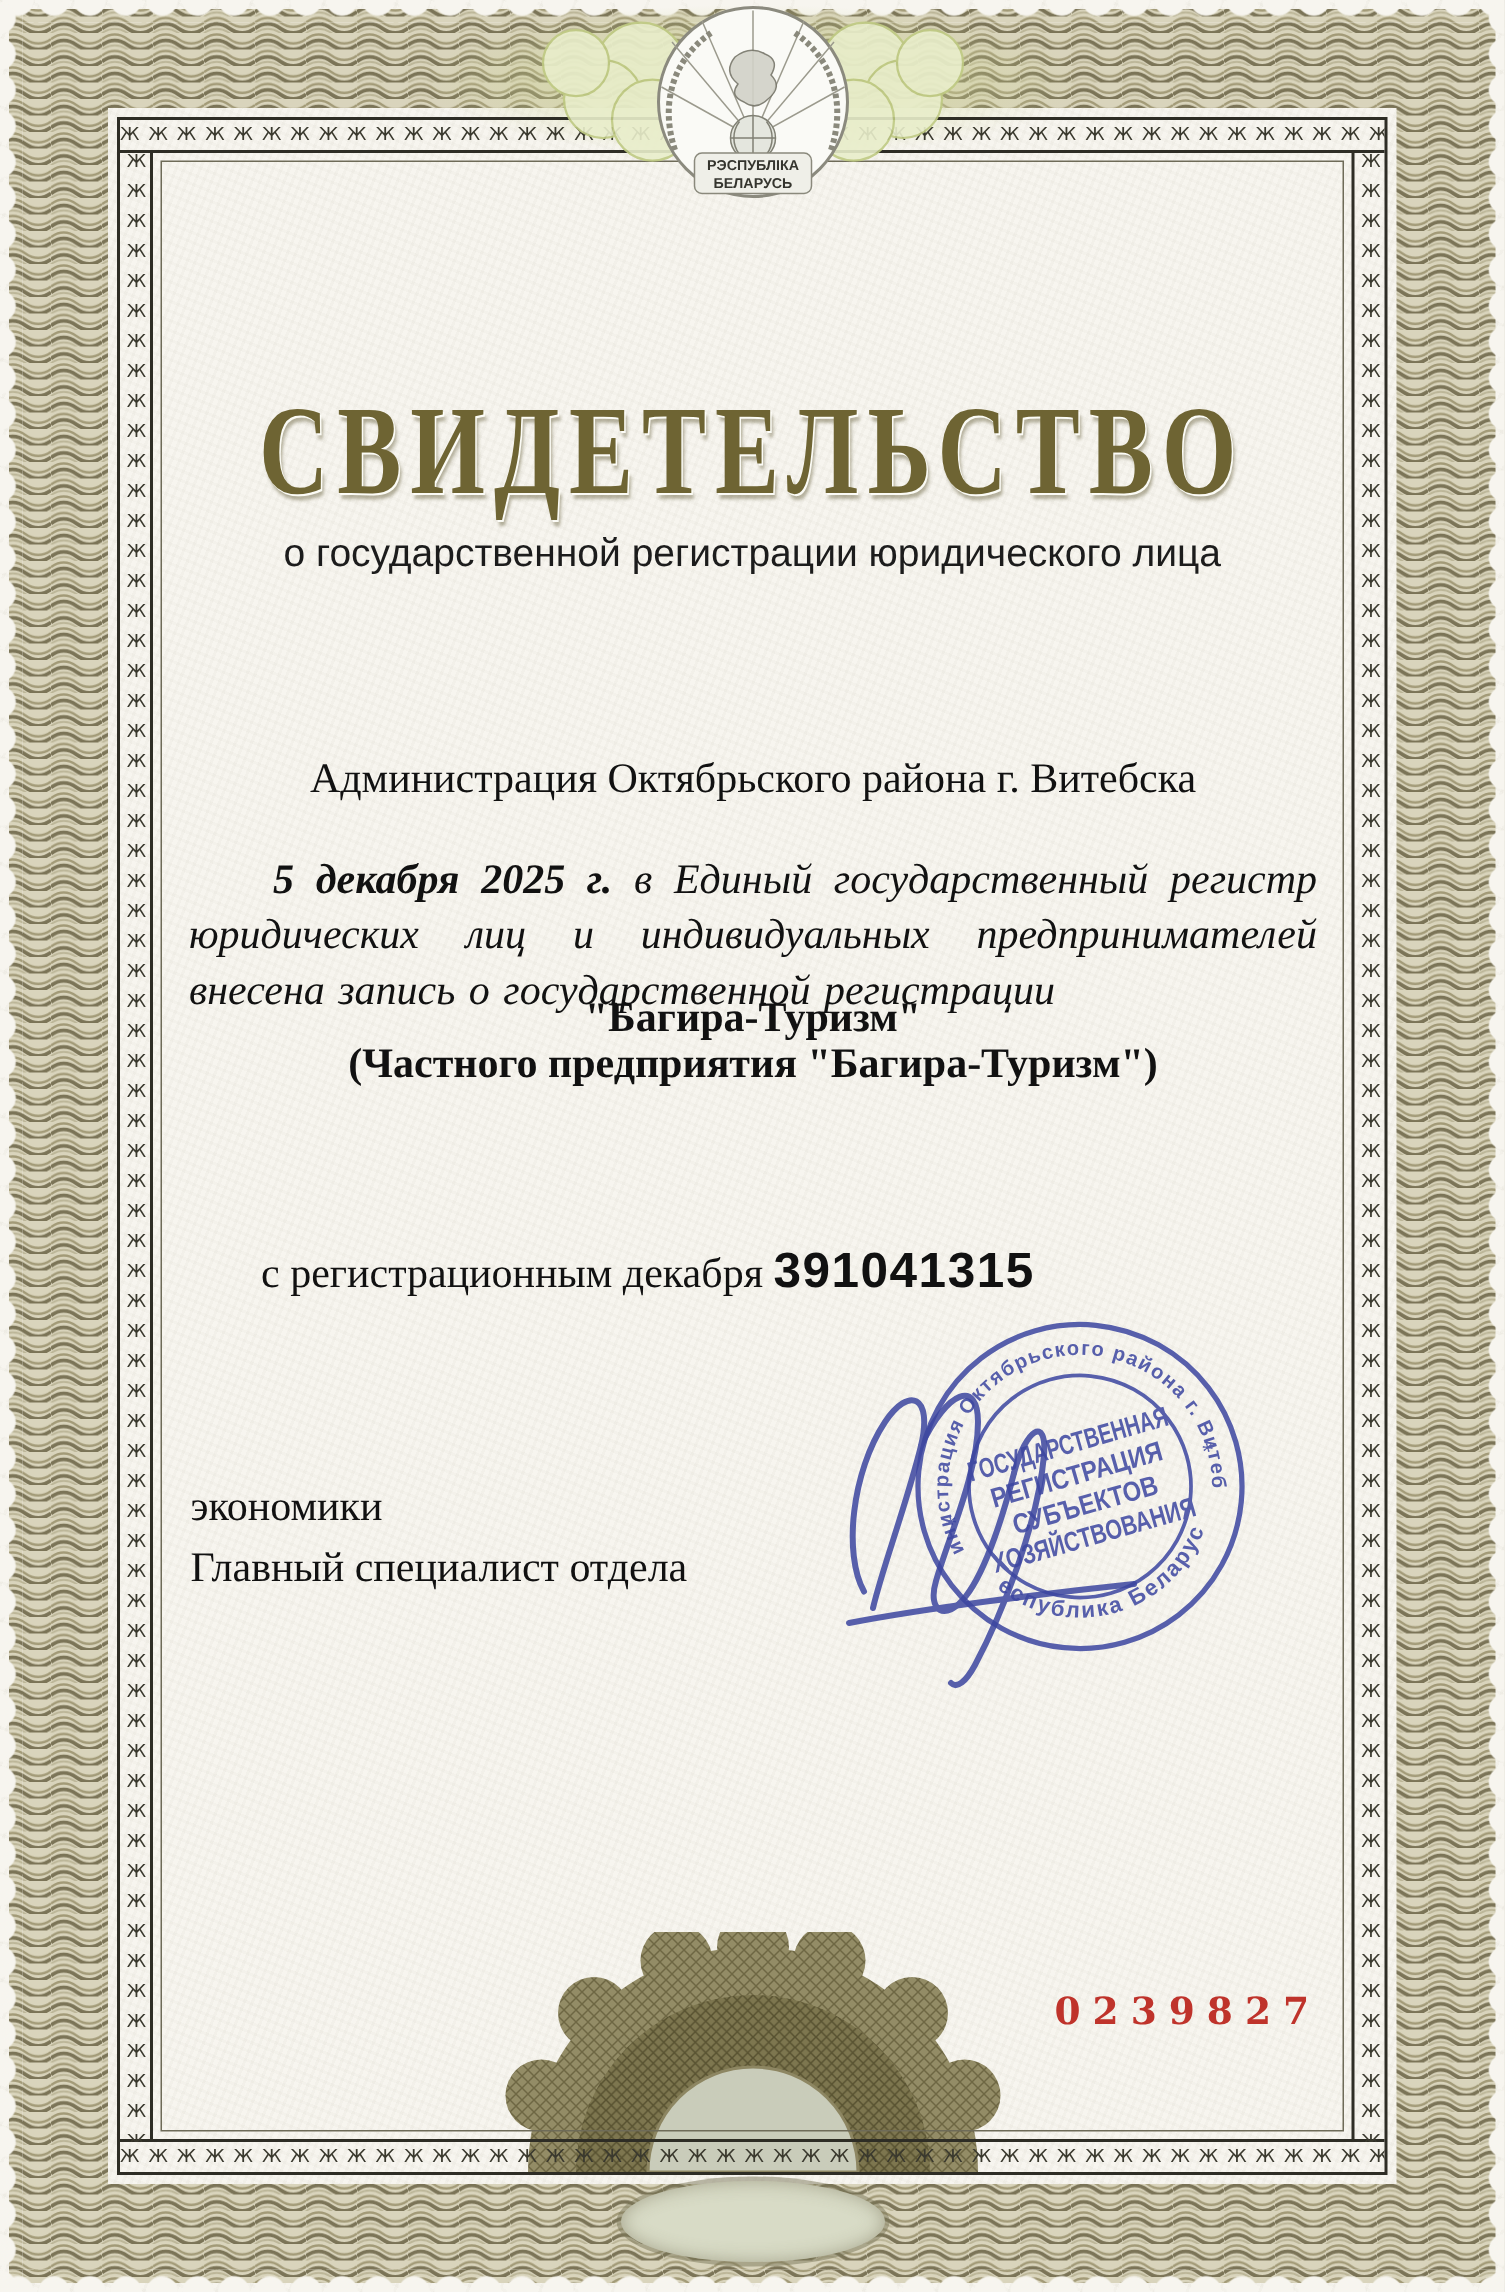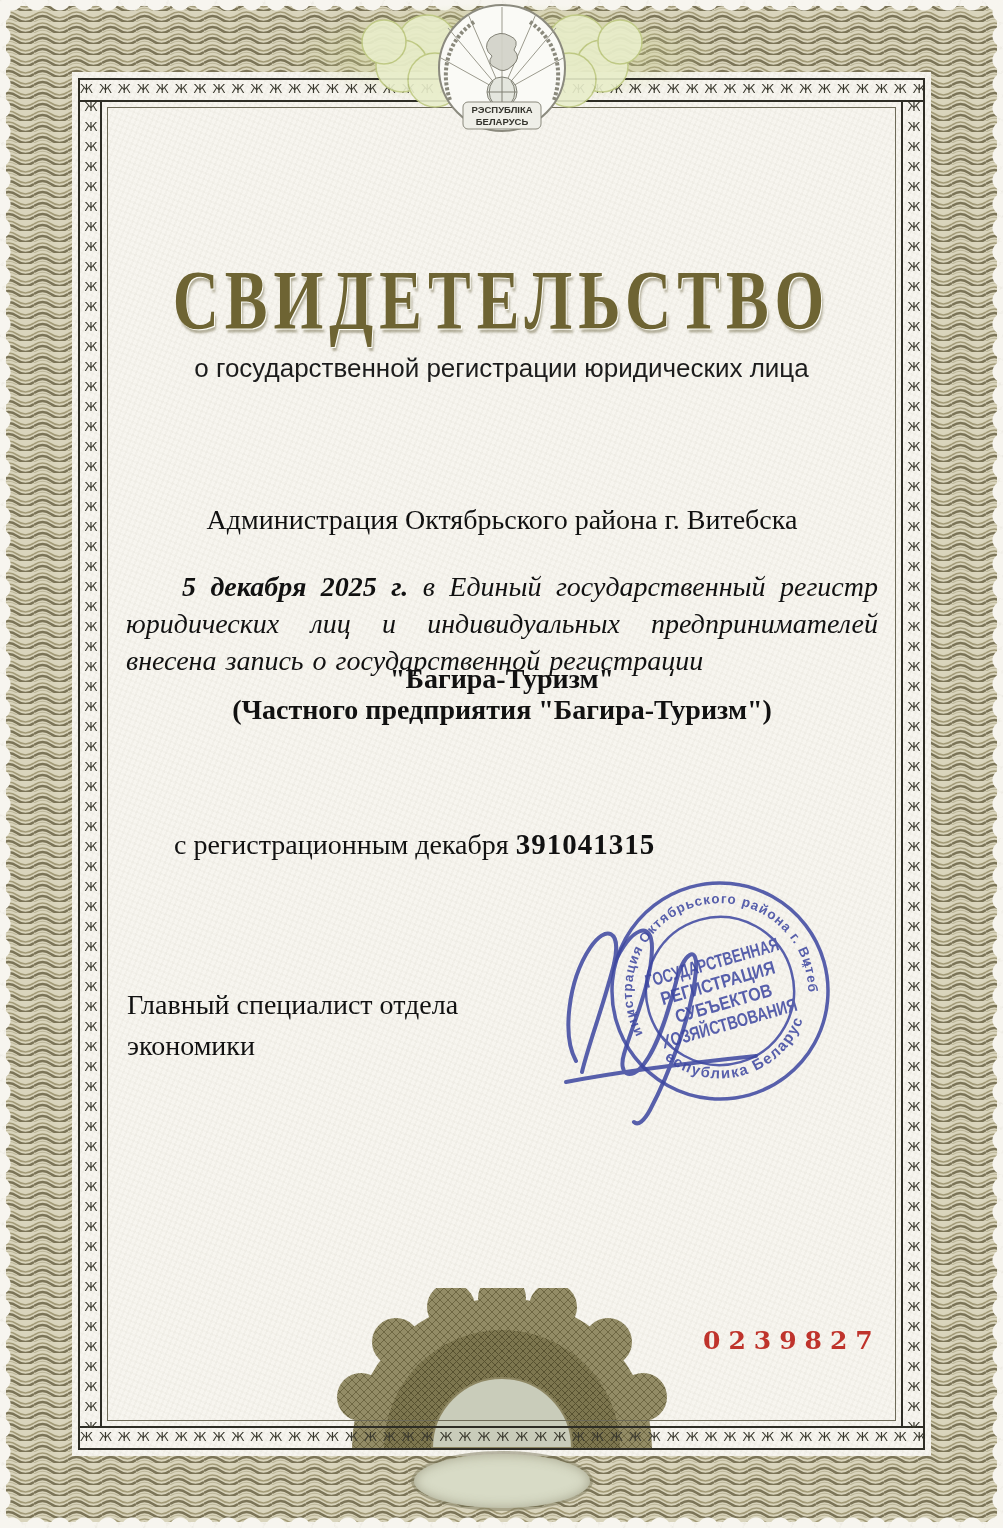--- a/index.html
+++ b/index.html
@@ -55,21 +55,21 @@
     font-family:"Liberation Sans",sans-serif;font-size:26px;color:#1c1c1c;}
 
   .line-authority{position:absolute;top:504px;left:126px;width:752px;text-align:center;
     font-size:28px;z-index:6;}
   .para{position:absolute;top:540px;left:126px;width:752px;font-size:28px;line-height:37px;
     text-align:justify;text-indent:56px;word-spacing:2px;z-index:6;font-style:italic;}
   .company{position:absolute;top:663px;left:126px;width:752px;text-align:center;
     font-weight:bold;font-size:28px;line-height:31px;z-index:6;}
   .regline{position:absolute;top:828px;left:126px;width:752px;font-size:28px;
     text-indent:48px;z-index:6;}
-  .regline .num{font-family:Liberation Serif, serif;font-weight:bold;font-size:29px;letter-spacing:1px;}
+  .regline .num{font-family:Liberation Sans, sans-serif;font-weight:bold;font-size:33px;letter-spacing:1px;}
 
   .position-block{position:absolute;top:984px;left:127px;font-size:28px;line-height:41px;z-index:6;}
   .stamp-svg{position:absolute;left:585px;top:856px;z-index:7;opacity:.92;}
   .sig-svg{position:absolute;left:548px;top:886px;z-index:7;}
   .name{position:absolute;top:1020px;left:731px;font-size:34px;color:#141414;z-index:8;}
 
   .serial{position:absolute;top:1326px;left:703px;z-index:6;
     font-family:"DejaVu Serif",serif;font-weight:bold;font-size:25px;
     letter-spacing:8px;color:#bf332b;}
 </style>
@@ -156,35 +156,35 @@
     <path d="M128,100 C118,70 126,40 152,22" stroke="#8a897c" stroke-width="4" stroke-dasharray="3,2" fill="none"></path>
     <path d="M232,100 C242,70 234,40 208,22" stroke="#8a897c" stroke-width="4" stroke-dasharray="3,2" fill="none"></path>
     <rect x="141" y="102" width="78" height="27" rx="5" fill="#efefe8" stroke="#8a897c"></rect>
     <text x="180" y="113" text-anchor="middle" font-family="Liberation Sans" font-size="9.5" font-weight="bold" fill="#35352e">РЭСПУБЛІКА</text>
     <text x="180" y="125" text-anchor="middle" font-family="Liberation Sans" font-size="9.5" font-weight="bold" fill="#35352e">БЕЛАРУСЬ</text>
   </svg>
 
   <div class="title">
     <span>СВИДЕТЕЛЬСТВО</span>
   </div>
-  <div class="subtitle">о государственной регистрации юридических лица</div>
+  <div class="subtitle">о государственной регистрации юридического лица</div>
 
   <div class="line-authority">Администрация Октябрьского района г. Витебска</div>
   <p class="para"><b>5 декабря 2025 г.</b><span> в Единый государственный регистр юридических лиц и индивидуальных предпринимателей внесена запись о государственной регистрации</span></p>
 
   <div class="company">
     <div>"Багира-Туризм"</div>
     <div>(Частного предприятия "Багира-Туризм")</div>
   </div>
 
   <div class="regline"><span>с регистрационным декабря </span><span class="num">391041315</span></div>
 
   <div class="position-block">
+    <div>экономики</div>
     <div>Главный специалист отдела</div>
-    <div>экономики</div>
   </div>
 
   <svg class="stamp-svg" width="270" height="270" viewBox="0 0 270 270">
     <defs>
       <path id="arcTop" d="M 50,158 A 88,88 0 1 1 220,158"></path>
       <path id="arcBot" d="M 63,185 A 88,88 0 0 0 207,185"></path>
     </defs>
     <g transform="rotate(-16 135 135)" fill="#4a53a6">
       <circle cx="135" cy="135" r="108" fill="none" stroke="#4a53a6" stroke-width="3.5"></circle>
       <circle cx="135" cy="135" r="74" fill="none" stroke="#4a53a6" stroke-width="2.5"></circle>

